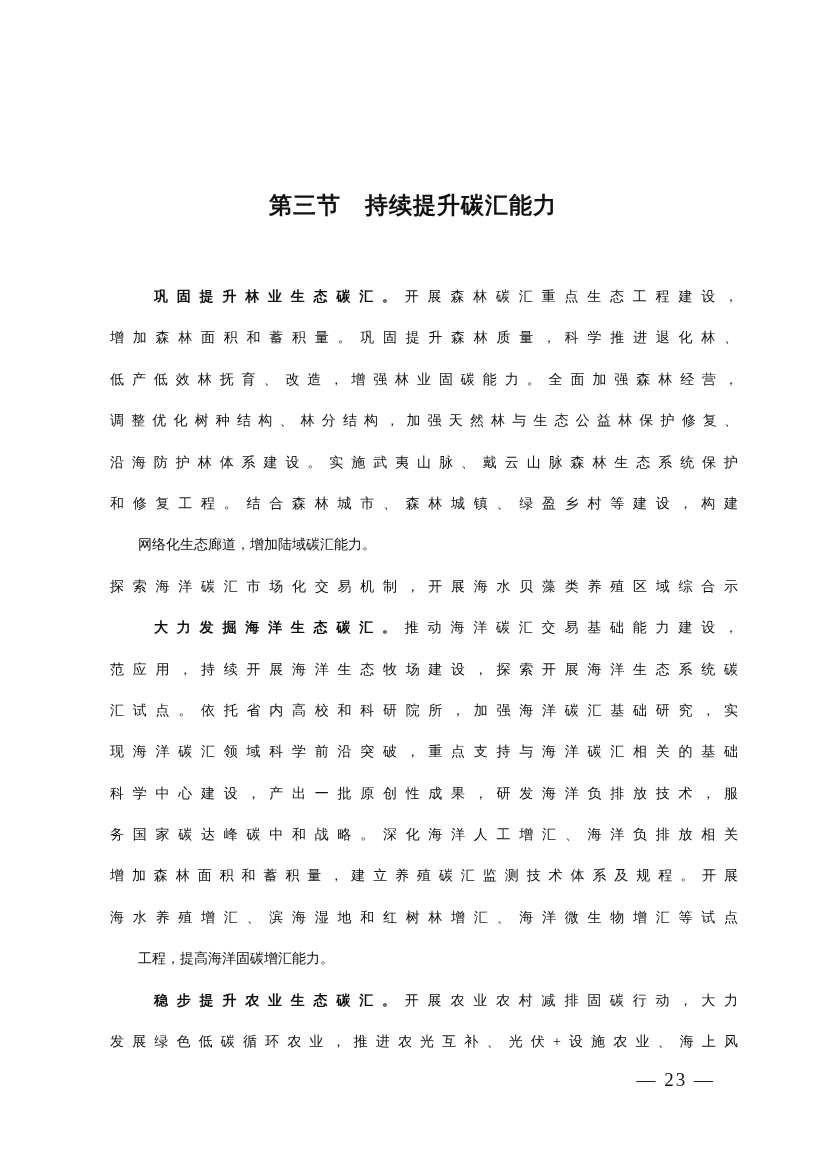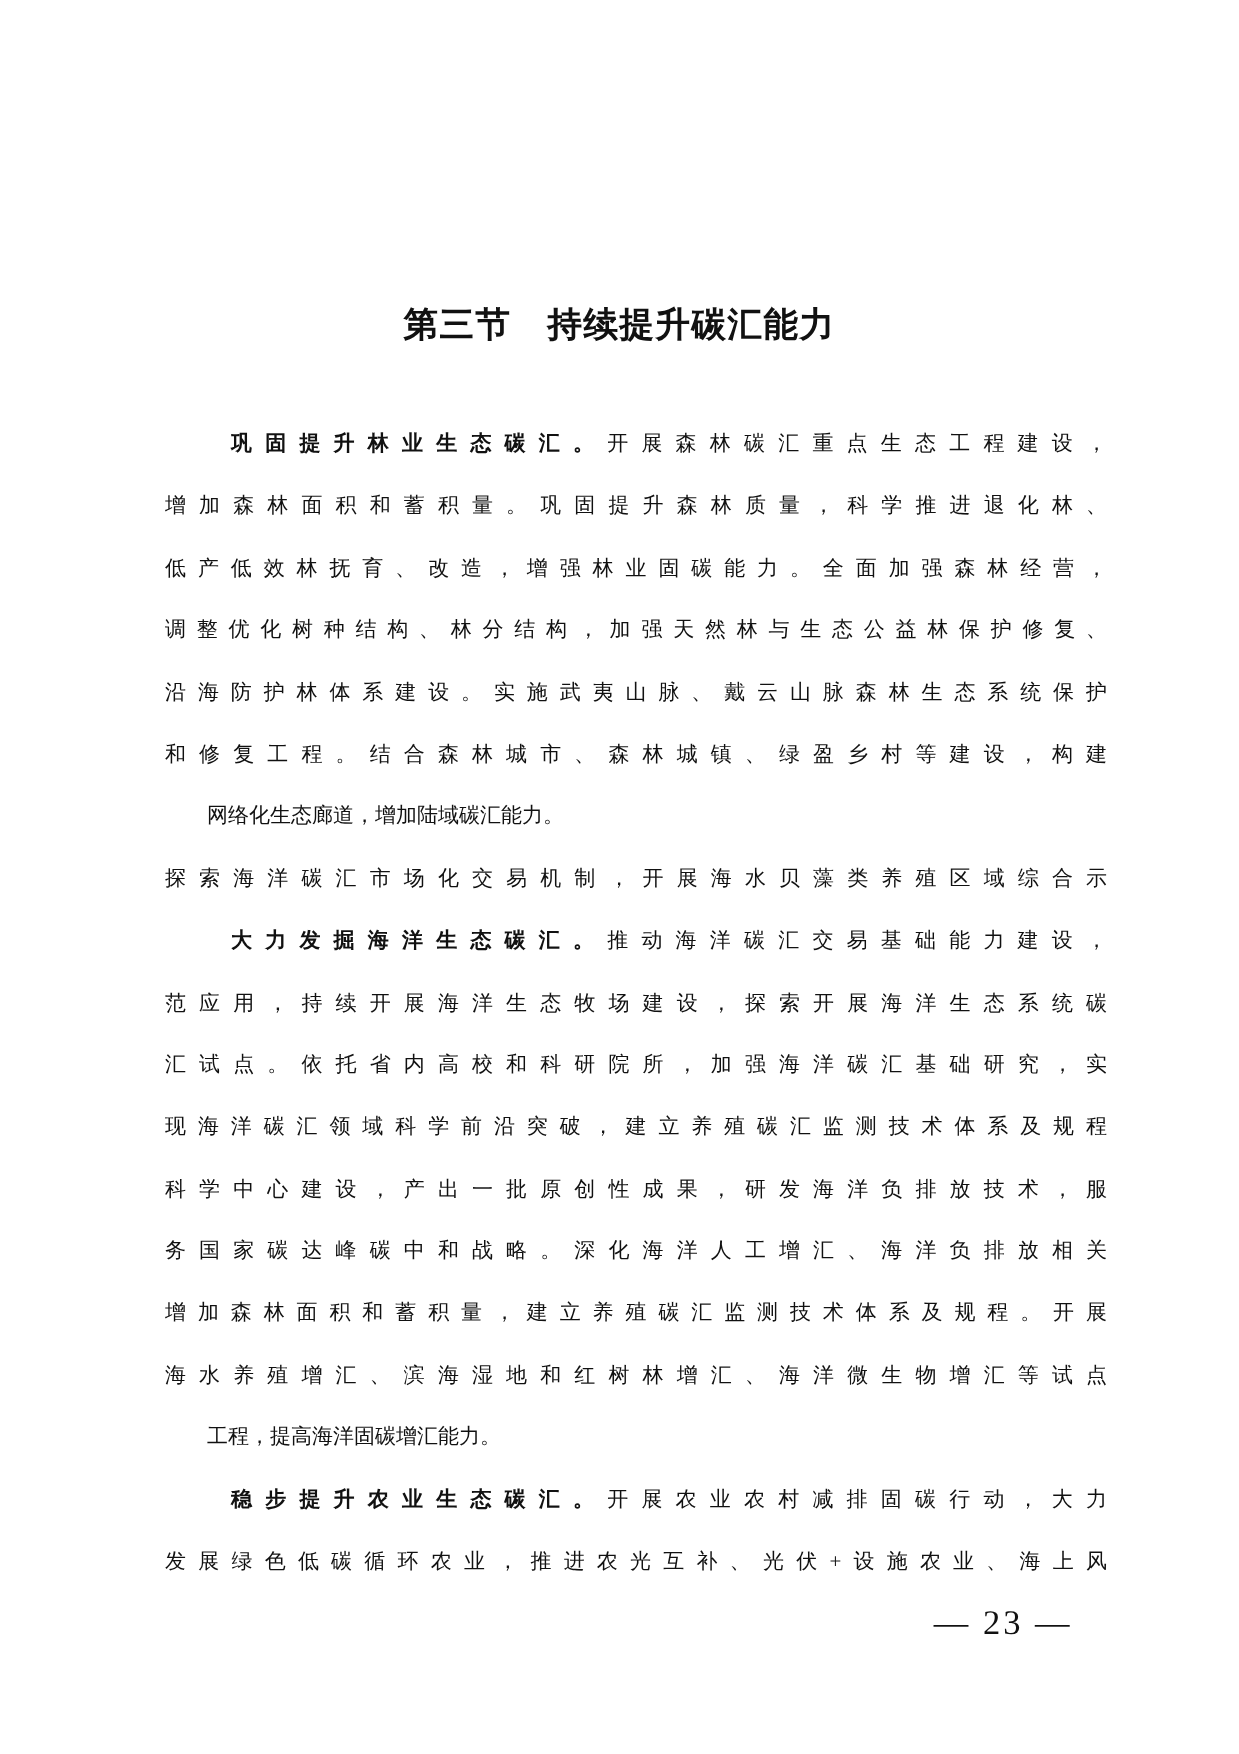--- a/index.html
+++ b/index.html
@@ -8,21 +8,21 @@
     height: 1169px;
     background: #ffffff;
     color: #111111;
     font-family: "Liberation Serif", "DejaVu Serif", serif;
     position: relative;
     overflow: hidden;
   }
   .doc-page { position: absolute; inset: 0; }
   .section-title {
     position: absolute;
-    top: 201px;
+    top: 190px;
     left: 0;
     width: 100%;
     text-align: center;
     font-size: 23px;
     font-weight: bold;
     letter-spacing: 1px;
     white-space: pre;
   }
   .body-text {
     position: absolute;
@@ -39,21 +39,21 @@
     overflow: hidden;
     white-space: pre-wrap;
   }
   .line.first { text-indent: 44px; }
   .line.end { text-align: center; text-align-last: left; margin-left: 28px; }
   .lead { font-weight: bold; }
   .page-number {
     position: absolute;
     top: 1069px;
     right: 111px;
-    font-size: 23px;
+    font-size: 19px;
     letter-spacing: 2px;
     white-space: pre;
   }
 </style>
 </head>
 <body>
 
 <div class="doc-page">
 
   <div class="section-title">第三节　持续提升碳汇能力</div>
@@ -65,21 +65,21 @@
     <div class="line">低产低效林抚育、改造，增强林业固碳能力。全面加强森林经营，</div>
     <div class="line">调整优化树种结构、林分结构，加强天然林与生态公益林保护修复、</div>
     <div class="line">沿海防护林体系建设。实施武夷山脉、戴云山脉森林生态系统保护</div>
     <div class="line">和修复工程。结合森林城市、森林城镇、绿盈乡村等建设，构建</div>
     <div class="line end">网络化生态廊道，增加陆域碳汇能力。</div>
 
     <div class="line">探索海洋碳汇市场化交易机制，开展海水贝藻类养殖区域综合示</div>
     <div class="line first"><span class="lead">大力发掘海洋生态碳汇。</span><span>推动海洋碳汇交易基础能力建设，</span></div>
     <div class="line">范应用，持续开展海洋生态牧场建设，探索开展海洋生态系统碳</div>
     <div class="line">汇试点。依托省内高校和科研院所，加强海洋碳汇基础研究，实</div>
-    <div class="line">现海洋碳汇领域科学前沿突破，建立养殖碳汇监测技术体系及规程</div>
+    <div class="line">现海洋碳汇领域科学前沿突破，重点支持与海洋碳汇相关的基础</div>
     <div class="line">科学中心建设，产出一批原创性成果，研发海洋负排放技术，服</div>
     <div class="line">务国家碳达峰碳中和战略。深化海洋人工增汇、海洋负排放相关</div>
     <div class="line">增加森林面积和蓄积量，建立养殖碳汇监测技术体系及规程。开展</div>
     <div class="line">海水养殖增汇、滨海湿地和红树林增汇、海洋微生物增汇等试点</div>
     <div class="line end">工程，提高海洋固碳增汇能力。</div>
 
     <div class="line first"><span class="lead">稳步提升农业生态碳汇。</span><span>开展农业农村减排固碳行动，大力</span></div>
     <div class="line">发展绿色低碳循环农业，推进农光互补、光伏+设施农业、海上风</div>
 
   </div>

